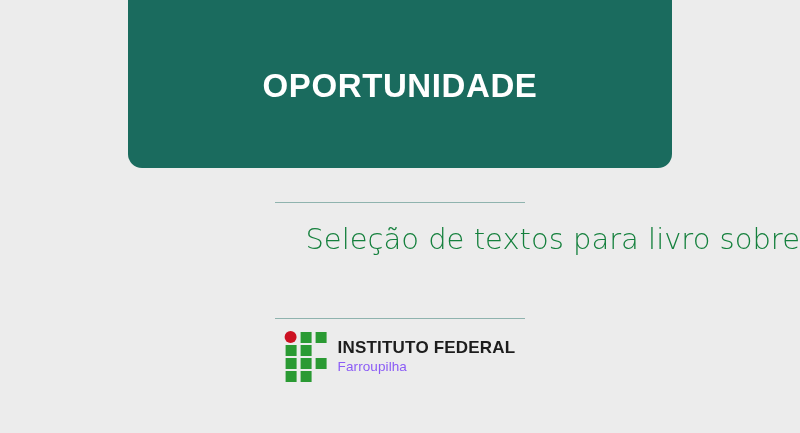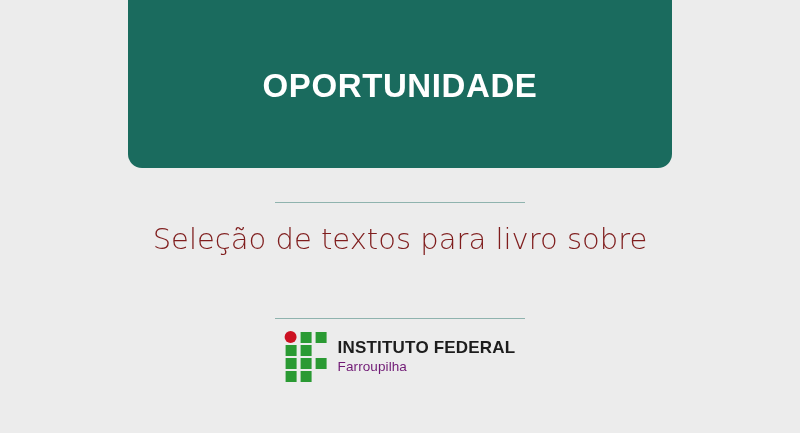--- a/index.html
+++ b/index.html
@@ -58,22 +58,22 @@
   }
   .rule-top { top: 202px; }
   .rule-bottom { top: 318px; }
 
   
   .headline {
     position: absolute;
     left: 0;
     top: 212px;
     width: 800px;
-    text-align: center;
-    color: #7f1d1d;
+    text-align: right;
+    color: #15803d;
     font-size: 30px;
     font-weight: 300;
     line-height: 54px;
     font-family: "DejaVu Sans", sans-serif;
   }
   .headline .line {
     display: block;
     white-space: nowrap;
   }
   .headline .line-1 { font-size: 29px; }
@@ -117,21 +117,21 @@
   .logo-text .primary {
     font-size: 17px;
     font-weight: bold;
     color: #1d1d1d;
     letter-spacing: 0.2px;
     font-family: "Liberation Sans", sans-serif;
   }
   .logo-text .secondary {
     font-size: 13.5px;
     font-weight: normal;
-    color: #701a75;
+    color: #8b5cf6;
     margin-top: 4px;
     letter-spacing: 0.1px;
     font-family: "Liberation Sans", sans-serif;
   }
 </style>
 </head>
 <body>
 
 <div id="canvas">
 

